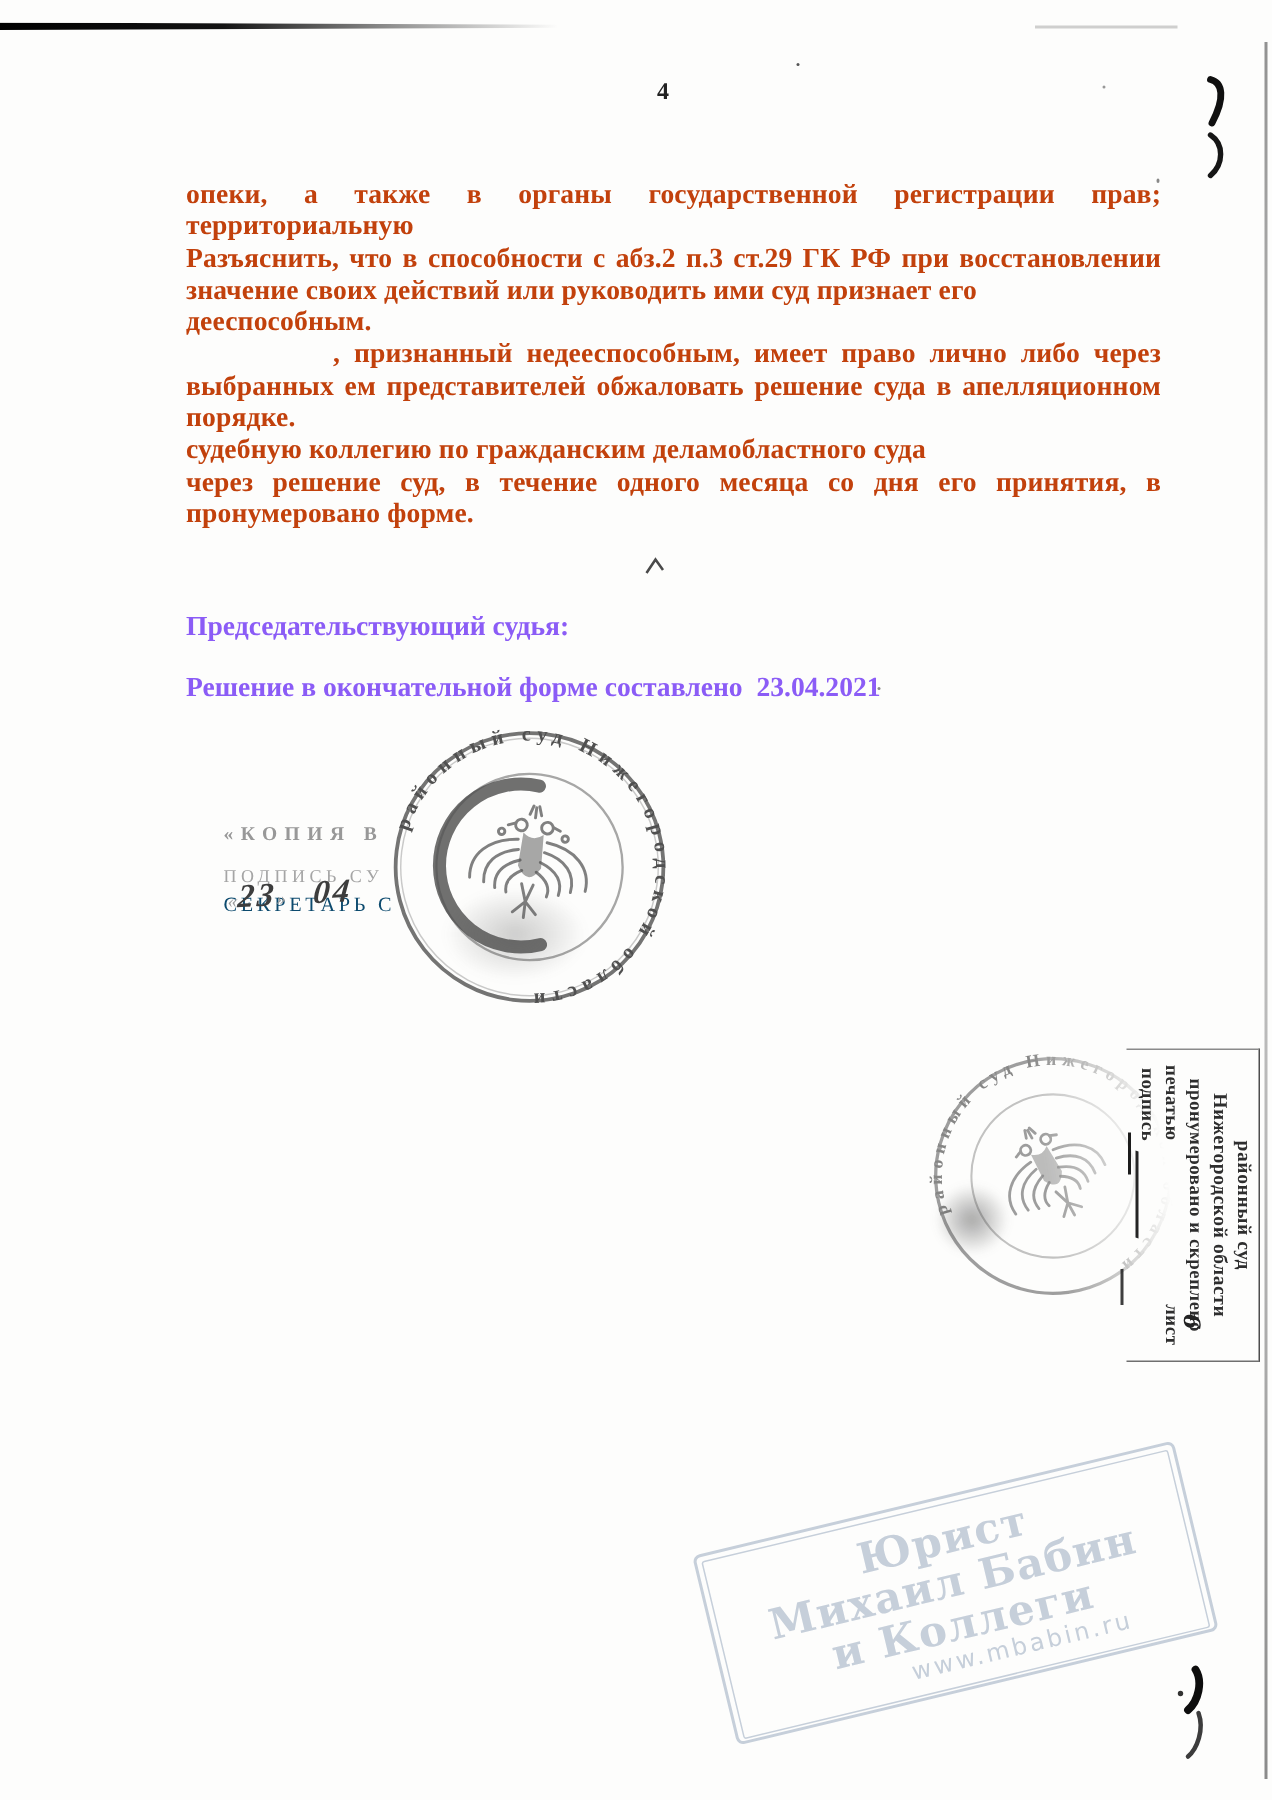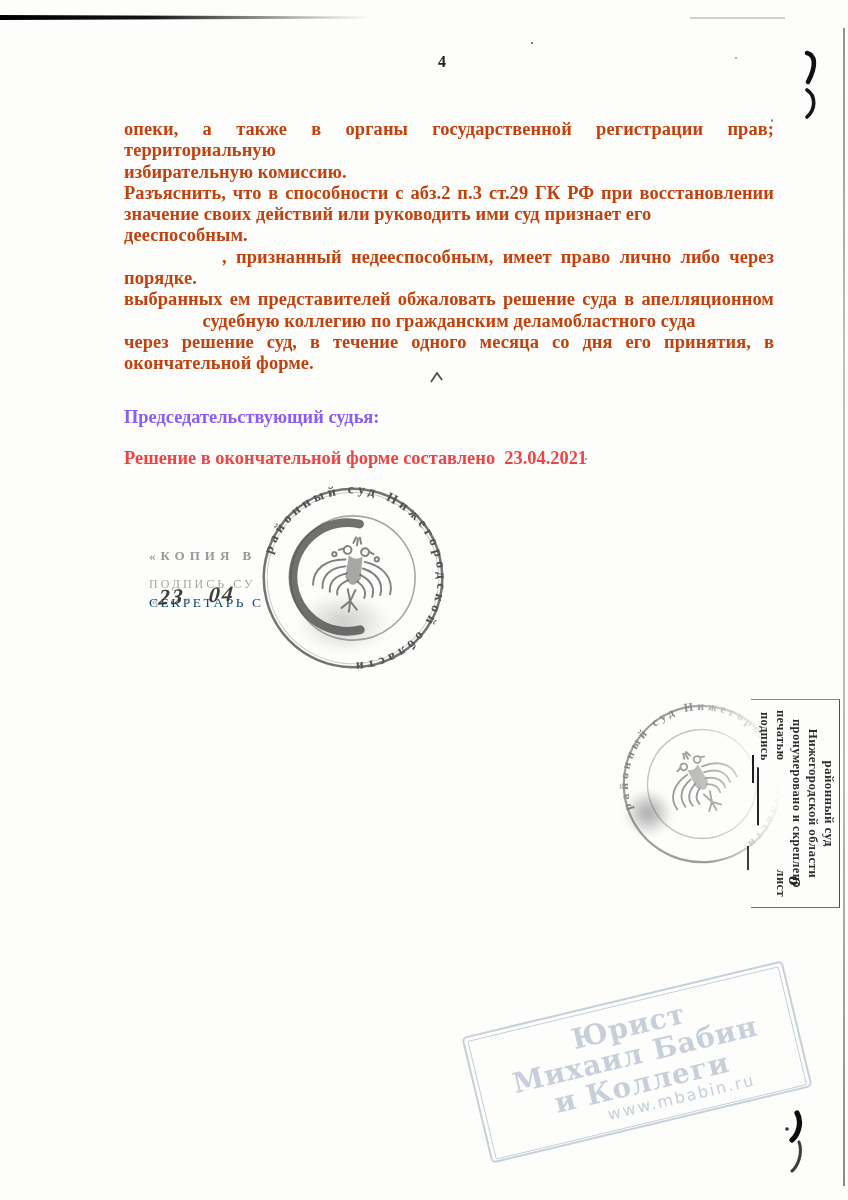--- a/index.html
+++ b/index.html
@@ -14,23 +14,23 @@
   .top-streak2{position:absolute;left:690px;top:17px;width:95px;height:2px;background:rgba(120,120,120,.35);}
   .edge-line{position:absolute;left:843px;top:28px;width:2px;height:1158px;opacity:.6;
     background:linear-gradient(to bottom,#4a4a4a,#9a9a9a 30%,#8a8a8a 65%,#3f3f3f);}
   .speck{position:absolute;border-radius:50%;background:#555;}
   .bindmark{position:absolute;}
   
   .bodytext{position:absolute;left:124px;top:119px;width:650px;
     font-size:18.4px;line-height:21.3px;font-weight:700;letter-spacing:.1px;color:#c2410c;}
   .tline{text-align:left;min-height:21.3px;}
   .tline.just{text-align:justify;text-align-last:justify;}
-  .tline.gapline{display:flex;justify-content:center;}
+  .tline.gapline{display:flex;justify-content:flex-start;}
   .sig-label{position:absolute;left:124px;top:407px;font-size:18.4px;font-weight:700;color:#8b5cf6;}
-  .final-note{position:absolute;left:124px;top:448px;font-size:18.4px;font-weight:700;color:#ef4444;white-space:pre-wrap;}
+  .final-note{position:absolute;left:124px;top:448px;font-size:18.4px;font-weight:700;color:#8b5cf6;white-space:pre-wrap;}
   .pagenum{position:absolute;left:438px;top:53px;font-size:16px;font-weight:700;color:#222;}
   .caret-mark{position:absolute;left:429px;top:371px;}
   
   .copystamp{position:absolute;left:149px;top:512px;width:200px;color:#989898;
     -webkit-mask-image:linear-gradient(to right,#000 52%,transparent 96%);
     mask-image:linear-gradient(to right,#000 52%,transparent 96%);}
   .cs1{font-size:13px;font-weight:700;letter-spacing:5px;margin-top:36px;}
   .cs2{font-size:12px;letter-spacing:3px;margin-top:13px;color:#a5a5a5;}
   .cs3{font-size:13.5px;letter-spacing:2.5px;margin-top:3px;color:#0c4a6e;}
   .handdate{position:absolute;left:152px;top:583px;font-size:22px;color:#3d3d3d;
@@ -94,32 +94,31 @@
   <div class="speck" style="left:771px;top:119px;width:2px;height:3px;opacity:.7"></div>
   <div class="speck" style="left:585px;top:458px;width:2px;height:2px;opacity:.7"></div>
   <svg class="caret-mark" style="width:16px;height:13px" viewBox="0 0 16 13">
       <path d="M2,11 L8,2 L13,9" fill="none" stroke="#4a4a4a" stroke-width="1.7"></path>
     </svg>
 
   <div class="pagenum">4</div>
 
   <div class="bodytext">
       <div class="tline just">опеки, а также в органы государственной регистрации прав; территориальную</div>
-      <div class="tline">избирательную комиссию.</div>
       <div class="tline just">Разъяснить, что в способности с абз.2 п.3 ст.29 ГК РФ при восстановлении</div>
       <div class="tline">значение своих действий или руководить ими суд признает его дееспособным.</div>
       <div class="tline just" style="padding-left: 98px;">, признанный недееспособным, имеет право лично либо через</div>
+      <div class="tline just">выбранных ем представителей обжаловать решение суда в апелляционном</div>
       <div class="tline">порядке.</div>
-      <div class="tline just">выбранных ем представителей обжаловать решение суда в апелляционном</div>
       <div class="tline gapline">
         <span>судебную коллегию по гражданским делам</span>
         <span>областного суда</span>
       </div>
       <div class="tline just">через решение суд, в течение одного месяца со дня его принятия, в</div>
-      <div class="tline">окончательной форме.</div>
+      <div class="tline">пронумеровано форме.</div>
     </div>
 
   <div class="sig-label">Председательствующий судья:</div>
   <div class="final-note">Решение в окончательной форме составлено  23.04.2021</div>
 
   <div class="copystamp">
     <div class="cs1">«КОПИЯ В</div>
     <div class="cs2">ПОДПИСЬ СУ</div>
     <div class="cs3">СЕКРЕТАРЬ С</div>
   </div>

